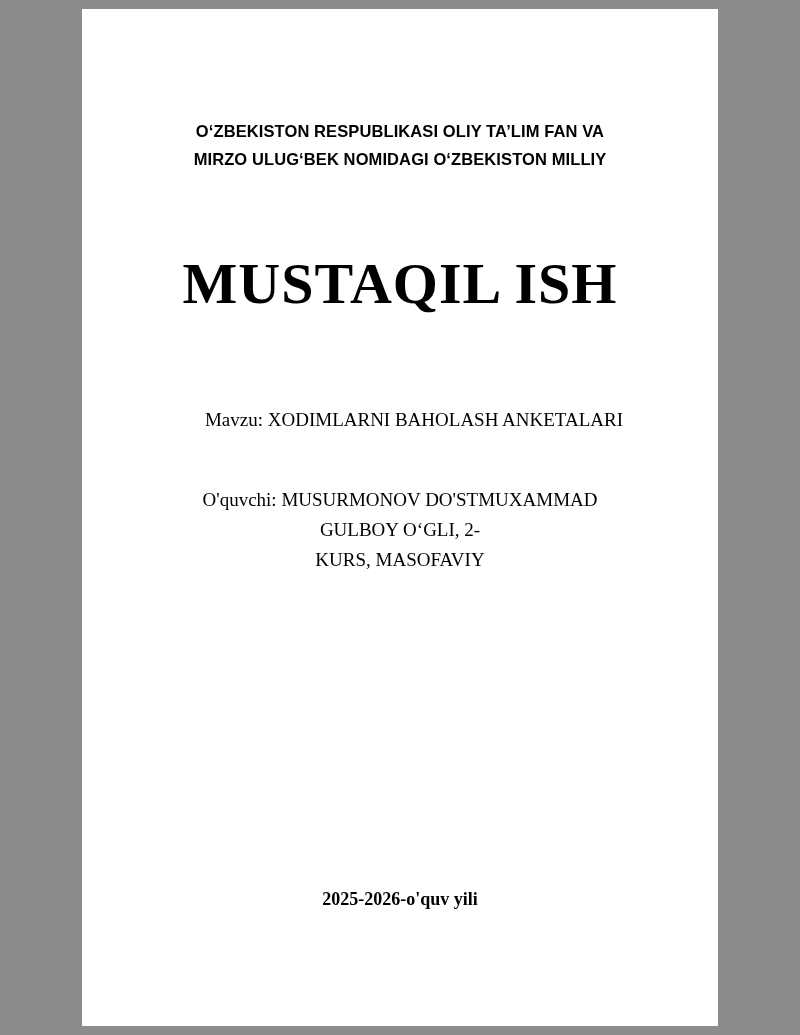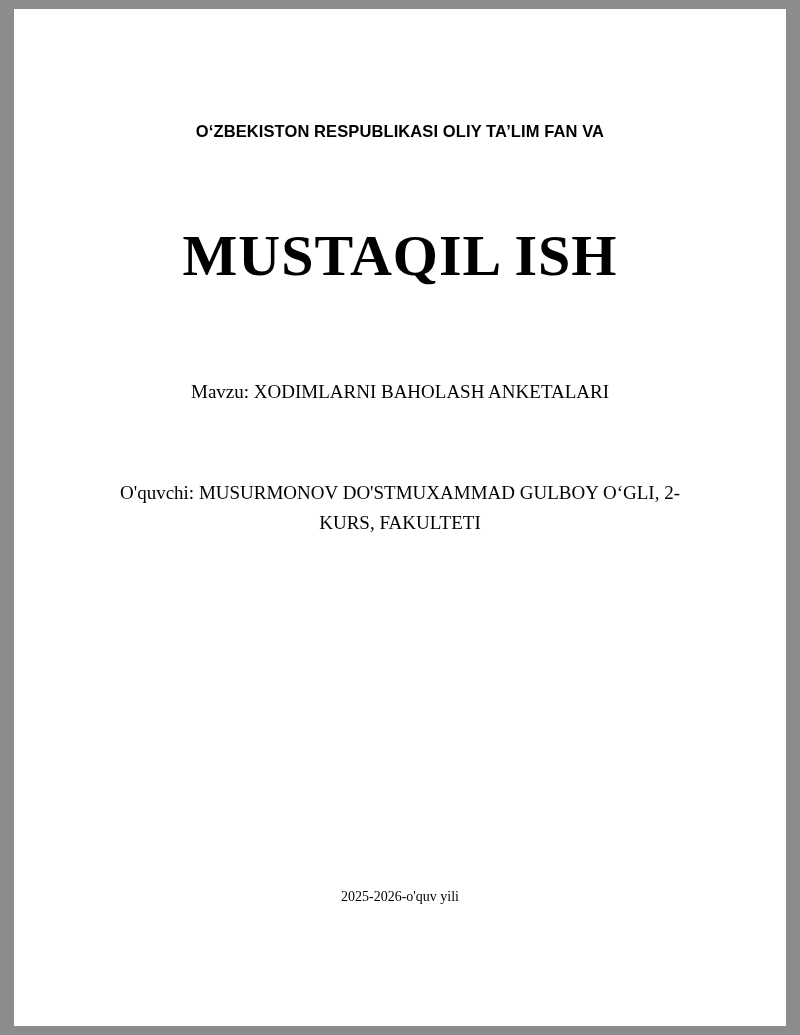--- a/index.html
+++ b/index.html
@@ -8,21 +8,21 @@
     background: #8c8c8c;
   }
   body {
     width: 800px;
     height: 1035px;
     overflow: hidden;
     font-family: "Liberation Sans", sans-serif;
   }
   .page {
     position: relative;
-    width: 772px;
+    width: 636px;
     height: 1017px;
     margin: 9px auto 0 auto;
     background: #ffffff;
     box-sizing: border-box;
     padding: 0;
     overflow: hidden;
   }
   .content {
     position: absolute;
     left: 0;
@@ -52,73 +52,74 @@
     font-family: "Liberation Serif", serif;
     font-weight: bold;
     font-size: 58px;
     line-height: 62px;
     letter-spacing: 1px;
     color: #000000;
   }
 
   .subject-block {
     margin-top: 92px;
-    text-align: center;
+    text-align: right;
   }
   .subject-line {
     font-family: "Liberation Serif", serif;
     font-size: 19px;
     line-height: 26px;
     color: #000000;
   }
 
   .student-block {
-    margin-top: 73px;
+    margin-top: 52px;
     text-align: center;
   }
   .student-line {
     font-family: "Liberation Serif", serif;
     font-size: 19px;
     line-height: 30px;
     color: #000000;
   }
 
   .year-block {
     position: absolute;
     left: 0;
     right: 0;
     top: 880px;
     text-align: center;
   }
   .year-line {
     font-family: "Liberation Serif", serif;
-    font-weight: normal;
-    font-size: 14px;
+    font-weight: bold;
+    font-size: 18px;
     color: #000000;
   }
 </style>
 </head>
 <body>
 
 <div class="page">
   <div class="content">
 
     <div class="header-block">
       <div class="header-line">O‘ZBEKISTON RESPUBLIKASI OLIY TA’LIM FAN VA</div>
+      <div class="header-line">MIRZO ULUG‘BEK NOMIDAGI O‘ZBEKISTON MILLIY</div>
     </div>
 
     <div class="doc-title">MUSTAQIL ISH</div>
 
     <div class="subject-block">
       <div class="subject-line">Mavzu: XODIMLARNI BAHOLASH ANKETALARI</div>
     </div>
 
     <div class="student-block">
       <div class="student-line">O'quvchi: MUSURMONOV DO'STMUXAMMAD GULBOY O‘GLI, 2-</div>
-      <div class="student-line">KURS, FAKULTETI</div>
+      <div class="student-line">KURS, MASOFAVIY</div>
     </div>
 
   </div>
 
   <div class="year-block">
     <div class="year-line">2025-2026-o'quv yili</div>
   </div>
 </div>
 
 </body></html>

